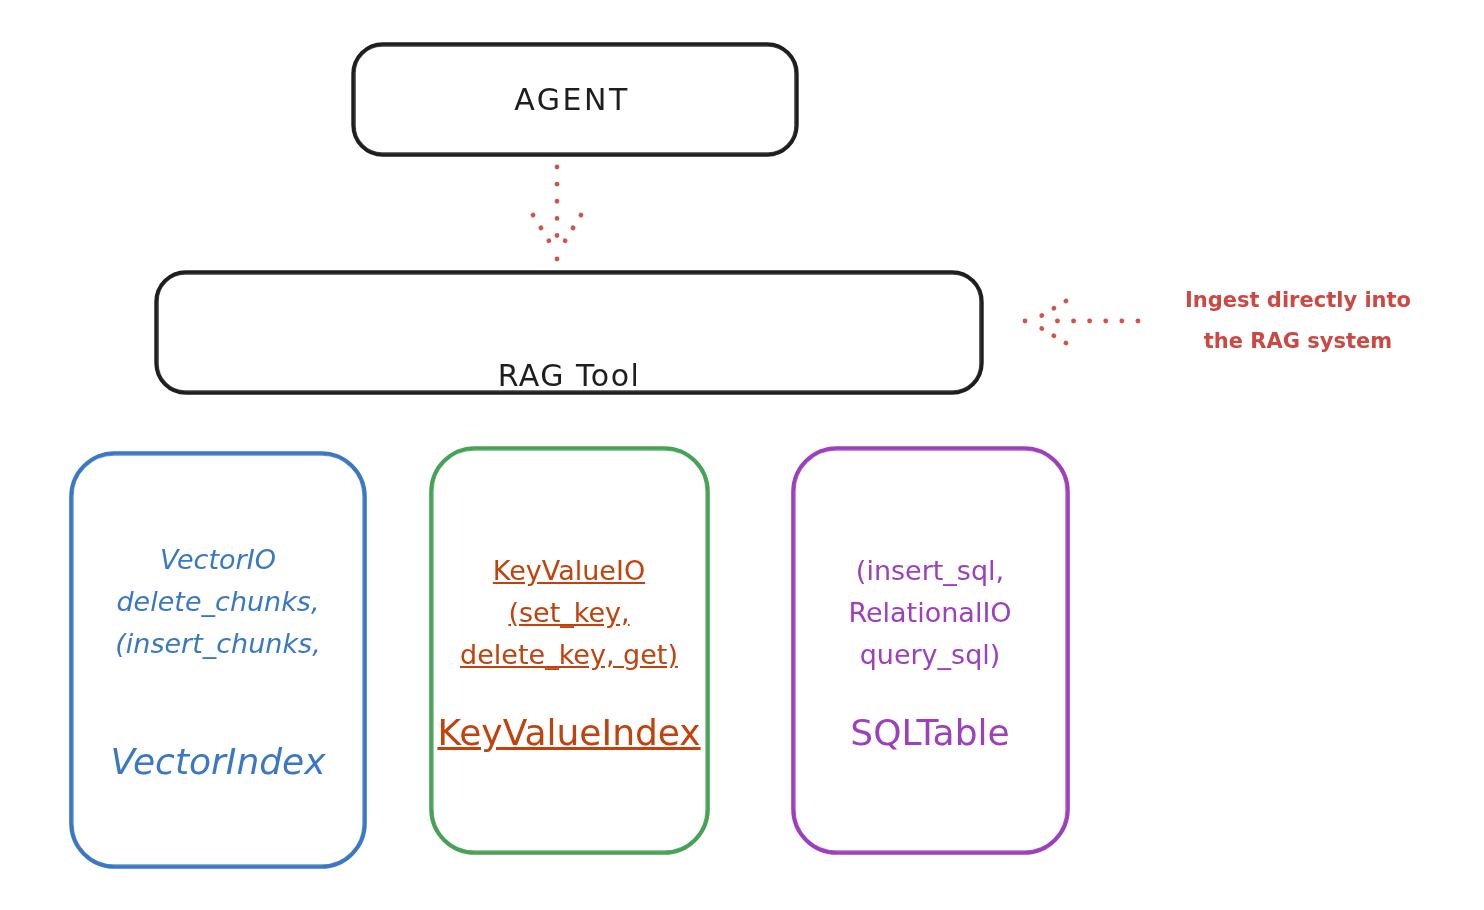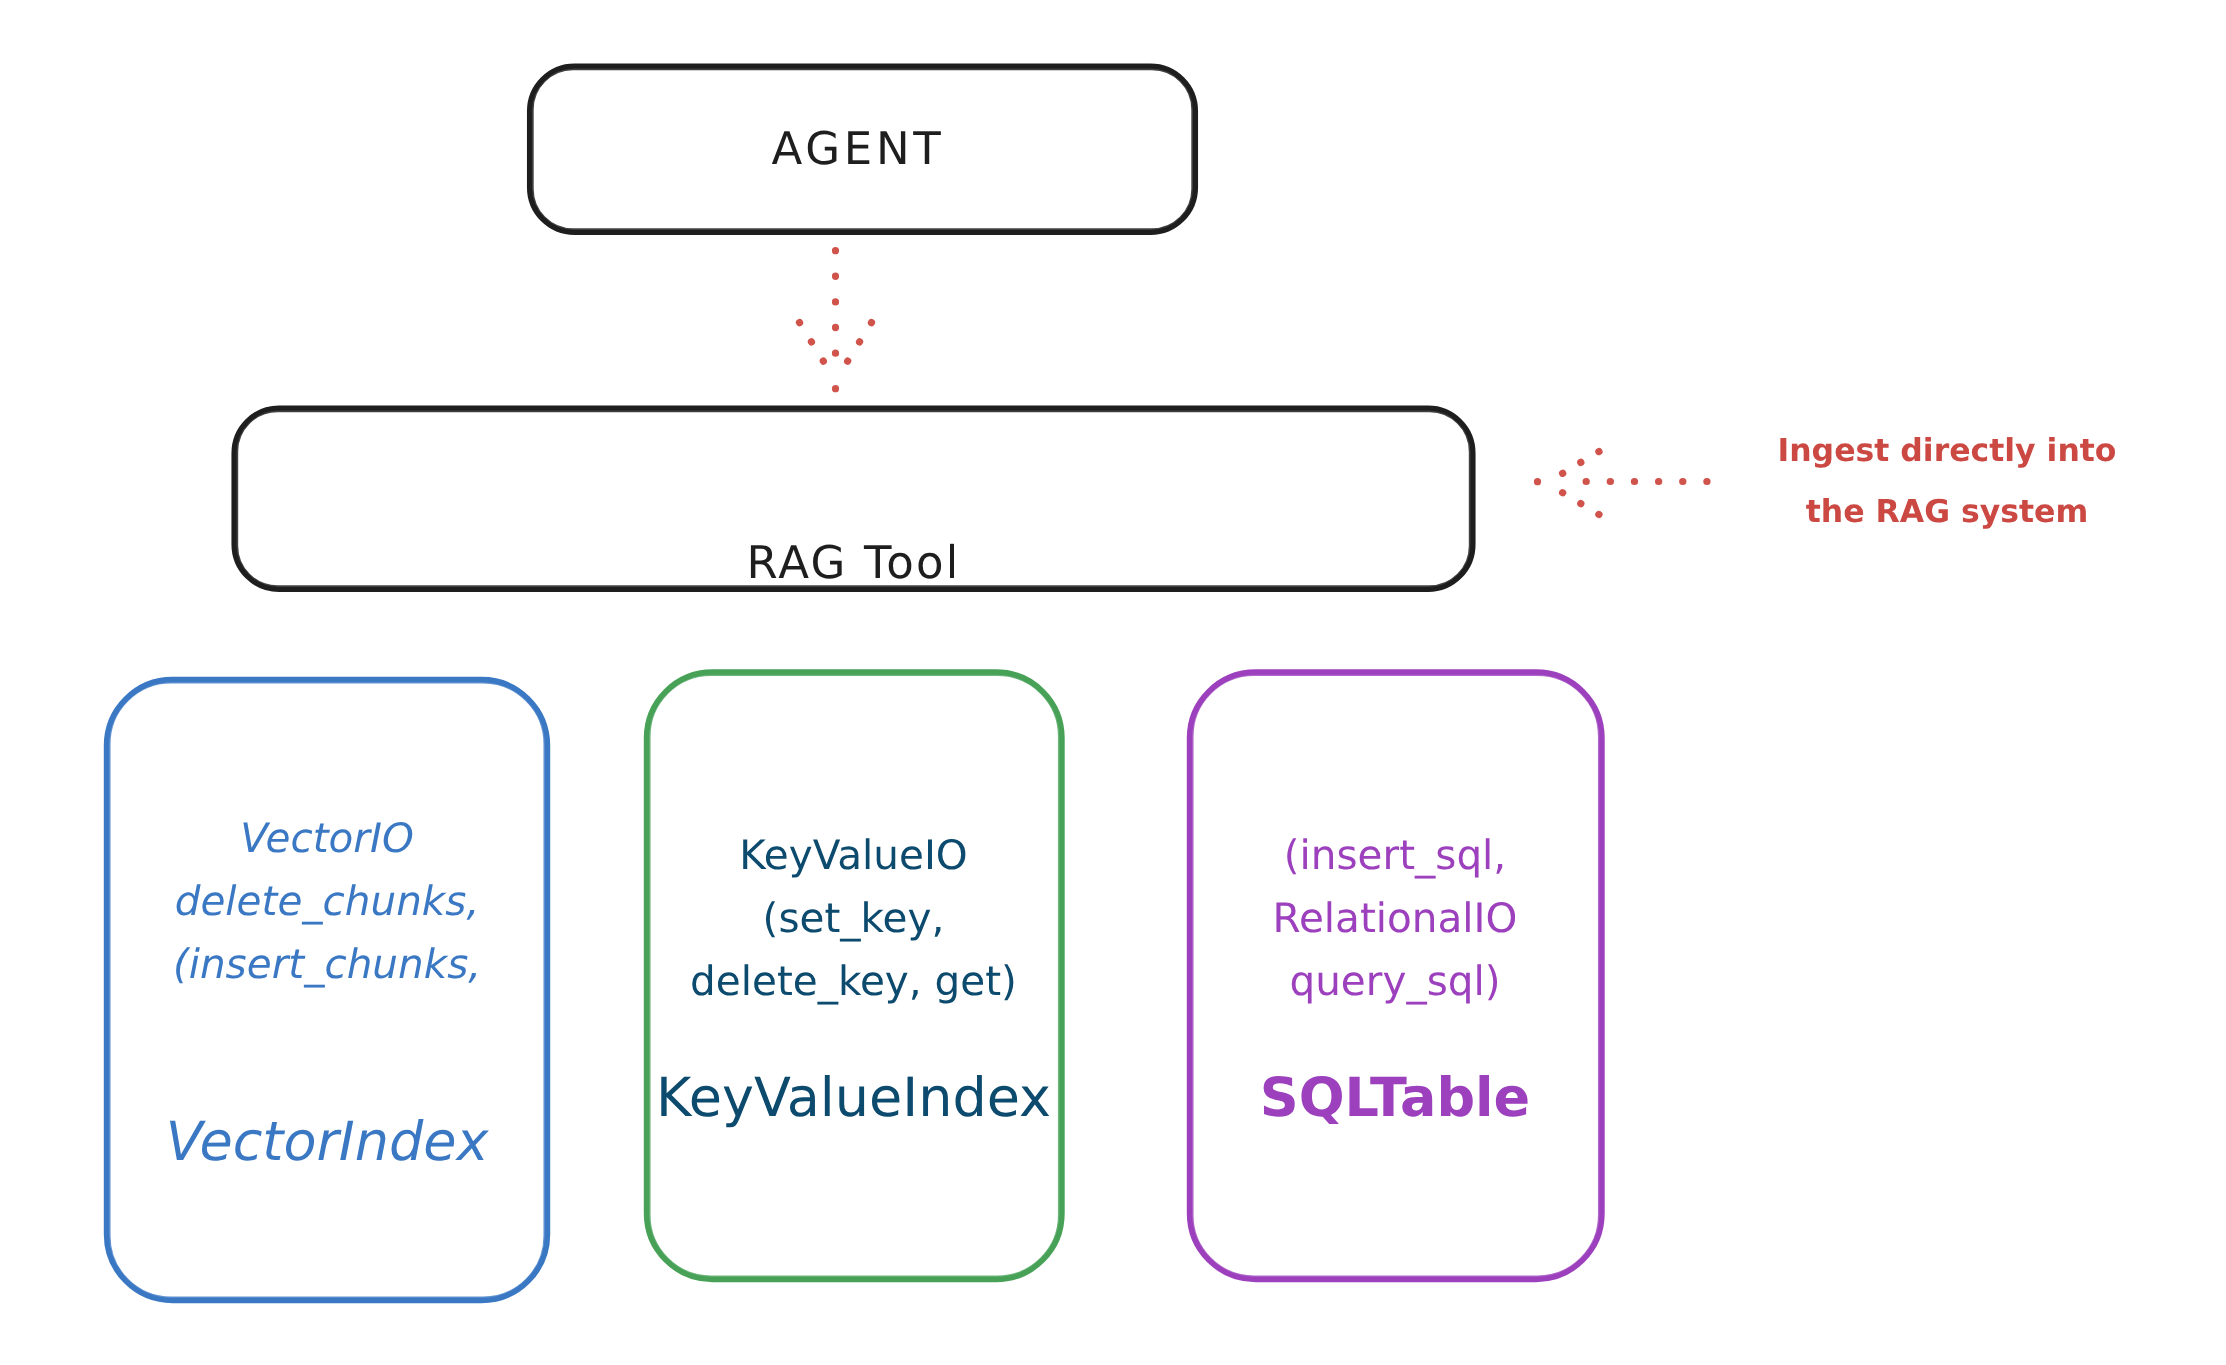--- a/index.html
+++ b/index.html
@@ -52,21 +52,21 @@
   }
   .idxlbl {
     position: absolute;
     transform: translateX(-50%);
     text-align: left;
     font-size: 36px;
     line-height: 42px;
     white-space: nowrap;
   }
   .c-blue   { color: #3b78c4; font-style: italic; }
-  .c-green  { color: #0c4a6e; }
+  .c-green  { color: #c2410c; text-decoration: underline; }
   .c-purple { color: #9c40bd; }
 </style>
 </head>
 <body>
 
 <div class="canvas">
 
   <svg width="1484" height="910" viewBox="0 0 1484 910">
 
     <g fill="none" stroke="#1e1e1e">
@@ -130,15 +130,15 @@
     <div>(set_key,</div>
     <div>delete_key, get)</div>
   </div>
   <div class="idxlbl c-green" style="left:569px; top:712px;">KeyValueIndex</div>
 
   <div class="boxtext c-purple" style="left:930px; top:550px;">
     <div>(insert_sql,</div>
     <div>RelationalIO</div>
     <div>query_sql)</div>
   </div>
-  <div class="idxlbl c-purple" style="left:930px; top:712px;font-weight:bold;">SQLTable</div>
+  <div class="idxlbl c-purple" style="left:930px; top:712px;">SQLTable</div>
 
 </div>
 
 </body></html>

